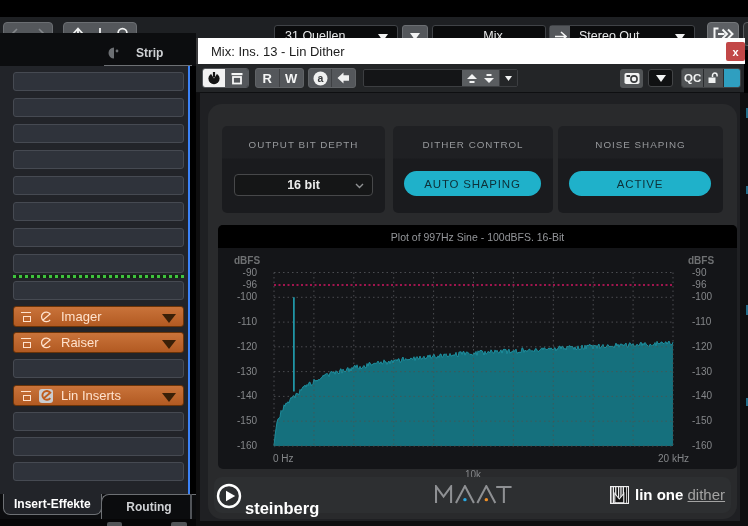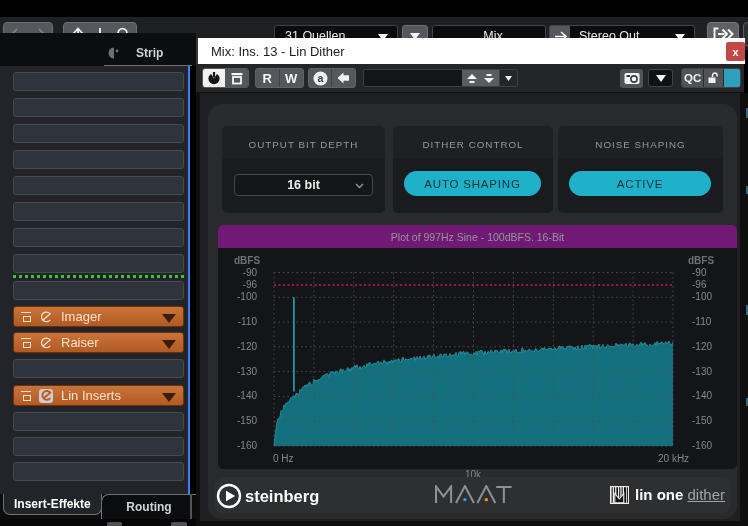--- a/index.html
+++ b/index.html
@@ -24,21 +24,21 @@
 #titlebar{left:196px;top:38px;width:549px;height:26px;background:#ffffff;border-left:2px solid #3a3a3c;color:#1c1c1c;font-size:13px;display:flex;align-items:center;}
 #closeX{left:726px;top:42px;width:19px;height:19px;background:#c24747;border-radius:2px;color:#fff;font-size:11px;font-weight:bold;display:flex;align-items:center;justify-content:center;}
 #plugbar{left:196px;top:64px;width:548px;height:29px;background:#232527;border-bottom:1px solid #0e0f11;}
 #plugbody{left:196px;top:93px;width:552px;height:433px;background:#0e0e0f;}
 #margin{left:4px;top:0;width:540px;height:428px;background:#1f2023;}
 #container{left:8px;top:11px;width:529px;height:415px;background:#292a2c;border-radius:14px;}
 .secpanel{position:absolute;top:22px;height:87px;background:linear-gradient(#1f2023 0px,#1f2023 32px,#1a1b1e 33px,#1a1b1e 100%);border-radius:5px;}
 .seclabel{position:absolute;top:13px;left:0;width:100%;text-align:center;color:#97999c;font-size:9.8px;letter-spacing:1px;}
 .cyanbtn{position:absolute;top:45px;height:25px;background:#1fb1ca;border-radius:13px;color:#0d3038;font-size:11.5px;letter-spacing:0.8px;display:flex;align-items:center;justify-content:center;}
 #chartpanel{position:absolute;left:10px;top:121px;width:519px;height:244px;background:#141518;border-radius:5px;}
-#chartHead{position:absolute;left:0;top:0;width:519px;height:23px;background:#701a75;border-radius:5px 5px 0 0;color:#94969a;font-size:10.5px;display:flex;align-items:center;justify-content:center;}
+#chartHead{position:absolute;left:0;top:0;width:519px;height:23px;background:#000000;border-radius:5px 5px 0 0;color:#94969a;font-size:10.5px;display:flex;align-items:center;justify-content:center;}
 #logobar{position:absolute;left:6px;top:373px;width:517px;height:36px;background:#2d2f31;border-radius:8px;}
 .plbtn{position:absolute;top:5px;height:19px;background:#515456;border-radius:3px;color:#f2f3f3;font-weight:bold;font-size:12px;display:flex;align-items:center;justify-content:center;}
 .ylab{position:absolute;width:34px;text-align:right;color:#85878a;font-size:10px;}
 .ylabr{position:absolute;width:34px;text-align:left;color:#85878a;font-size:10px;}
 .xlab{position:absolute;color:#85878a;font-size:10px;}
 </style></head>
 <body>
 <div id="root">
 
 <div id="topbar" class="abs">
@@ -334,21 +334,21 @@
             <div class="xlab" style="left:247px;top:244px;text-align:center;">10k</div>
             <div class="xlab" style="left:440px;top:228px;">20 kHz</div>
             <div class="ylab" style="left:1px;top:30px;font-weight:bold;color:#6e7072;text-align:left;padding-left:15px;">dBFS</div>
         <div class="ylabr" style="left:470px;top:30px;font-weight:bold;color:#6e7072;">dBFS</div>
       </div>
       <div id="logobar">
         <svg width="26" height="26" viewBox="0 0 26 26" style="position:absolute;left:2px;top:6px;">
               <circle cx="13" cy="13" r="11" stroke="#fff" stroke-width="2.4" fill="none"></circle>
               <path d="M10 7.8 L19.2 13 L10 18.2 Z" fill="#fff"></path>
             </svg>
-        <span style="position:absolute;left:31px;top:10px;color:#fff;font-weight:bold;font-size:16.5px;">steinberg</span>
+        <span style="position:absolute;left:31px;top:22px;color:#fff;font-weight:bold;font-size:16.5px;">steinberg</span>
         <svg width="77" height="19" viewBox="0 0 90 22" style="position:absolute;left:221px;top:8px;">
 <g stroke="#8e9093" stroke-width="2.4" fill="none" stroke-linecap="butt" stroke-linejoin="miter">
 <path d="M1.2 21 L1.2 1.5 L10 13.5 L18.8 1.5 L18.8 21"></path>
 <path d="M24.5 21 L35 1.2 L45.5 21"></path>
 <path d="M49.5 21 L60 1.2 L70.5 21"></path>
 <path d="M71.5 2.2 L89.5 2.2 M80.5 2.2 L80.5 21"></path>
               </g>
 <circle cx="35" cy="17" r="2" fill="#29a8e0"></circle>
 <circle cx="60" cy="17" r="2" fill="#f09028"></circle>
             </svg>

